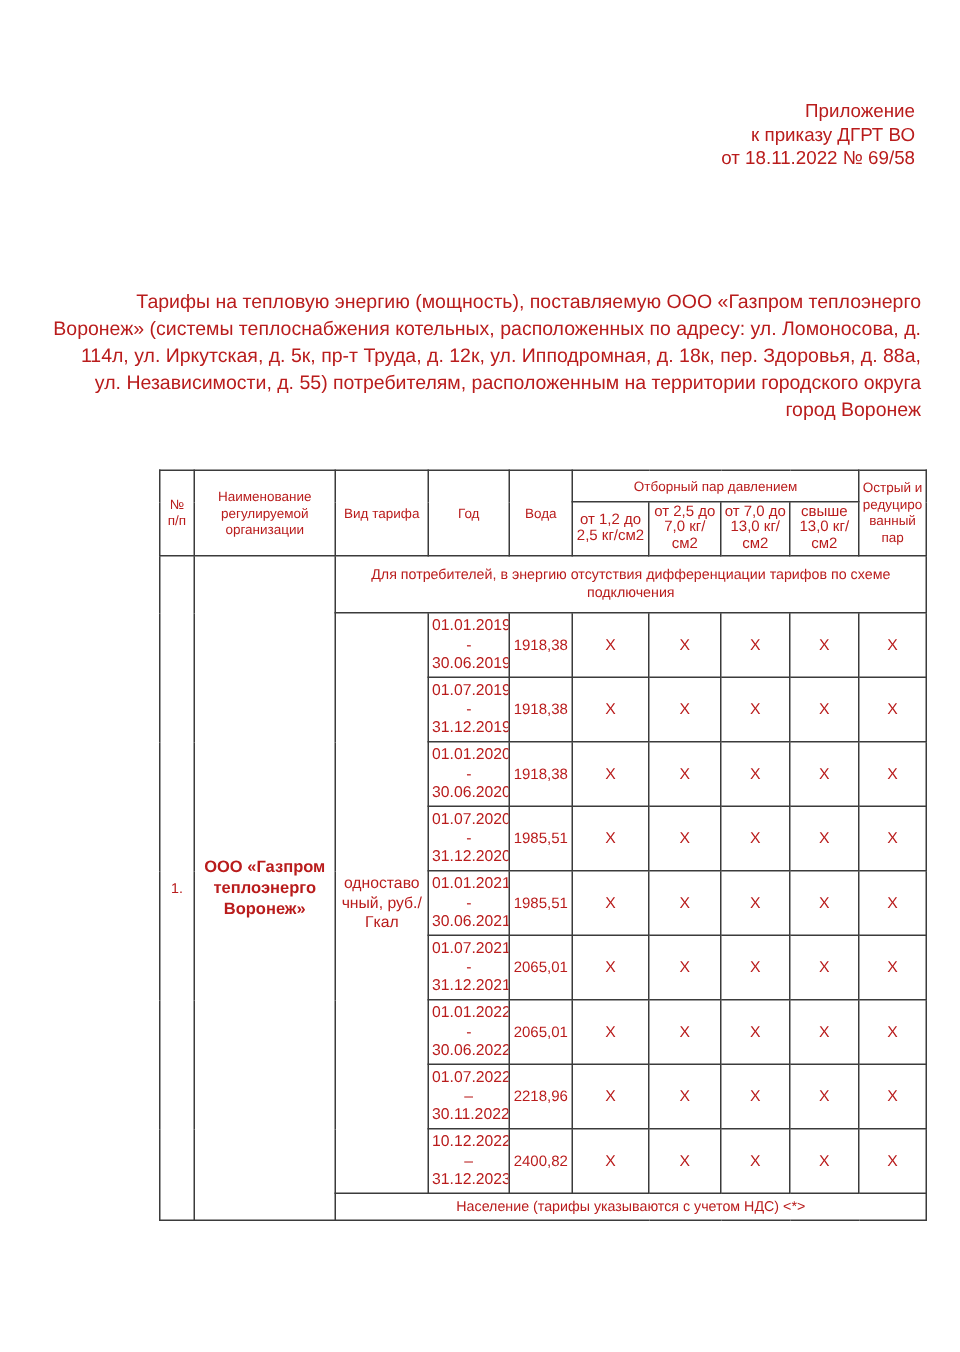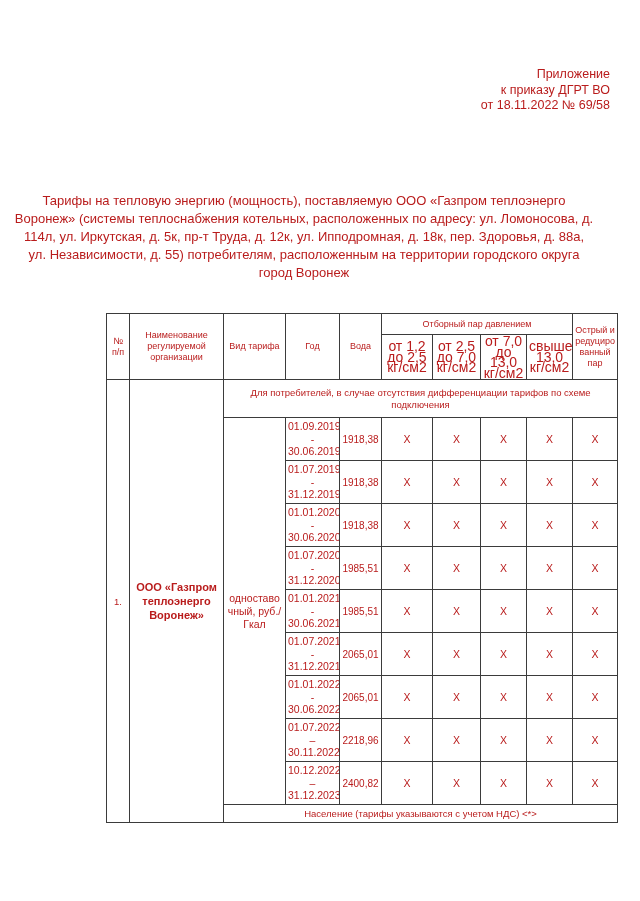--- a/index.html
+++ b/index.html
@@ -18,43 +18,43 @@
     top: 67px;
     right: 30px;
     text-align: right;
     font-size: 12.5px;
     line-height: 15.5px;
   }
   .ref-block + .ref-block { margin-top: 17px; }
   .doc-title {
     position: absolute;
     top: 192px;
-    left: 14px;
+    left: 34px;
     width: 580px;
-    text-align: center;
+    text-align: right;
     font-size: 13px;
     line-height: 18px;
   }
   table.tariff {
     position: absolute;
     top: 313px;
     left: 106px;
     width: 511px;
     table-layout: fixed;
     border-collapse: collapse;
   }
   table.tariff td {
     border: 1px solid #3b3b3b;
     text-align: center;
     vertical-align: middle;
     padding: 1px 2px;
     overflow: hidden;
   }
   td.hdr { font-size: 9px; line-height: 11px; }
-  td.hdr-small { font-size: 14px; line-height: 10.5px; }
+  td.hdr-small { font-size: 10px; line-height: 10.5px; }
   tr.hdr-row1 { height: 21px; }
   tr.hdr-row2 { height: 36px; }
   tr.section-row { height: 38px; }
   tr.data-row { height: 43px; }
   tr.footer-row { height: 18px; }
   td.section-cell { font-size: 9.5px; line-height: 12px; }
   td.num-cell { font-size: 9.5px; }
   td.org-cell { font-size: 11px; font-weight: bold; line-height: 14px; }
   td.vid-cell { font-size: 10.5px; line-height: 13px; }
   td.period-cell { font-size: 10.5px; line-height: 12.5px; }
@@ -102,26 +102,26 @@
       </tr>
       <tr class="hdr-row2">
         <td class="hdr-small">от 1,2 до 2,5 кг/см2</td>
         <td class="hdr-small">от 2,5 до 7,0 кг/см2</td>
         <td class="hdr-small">от 7,0 до 13,0 кг/см2</td>
         <td class="hdr-small">свыше 13,0 кг/см2</td>
       </tr>
       <tr class="section-row">
         <td class="num-cell" rowspan="11">1.</td>
         <td class="org-cell" rowspan="11">ООО «Газпром теплоэнерго Воронеж»</td>
-        <td class="section-cell" colspan="8">Для потребителей, в случае отсутствия дифференциации тарифов по схеме подключения</td>
+        <td class="section-cell" colspan="8">Для потребителей, в энергию отсутствия дифференциации тарифов по схеме подключения</td>
       </tr>
       <tr class="data-row">
         <td class="vid-cell" rowspan="9">одноставо чный, руб./Гкал</td>
         <td class="period-cell">
-          <div>01.09.2019</div>
+          <div>01.01.2019</div>
           <div>-</div>
           <div>30.06.2019</div>
         </td>
         <td class="water-cell">1918,38</td>
         <td class="x-cell">X</td>
         <td class="x-cell">X</td>
         <td class="x-cell">X</td>
         <td class="x-cell">X</td>
         <td class="x-cell">X</td>
       </tr>

